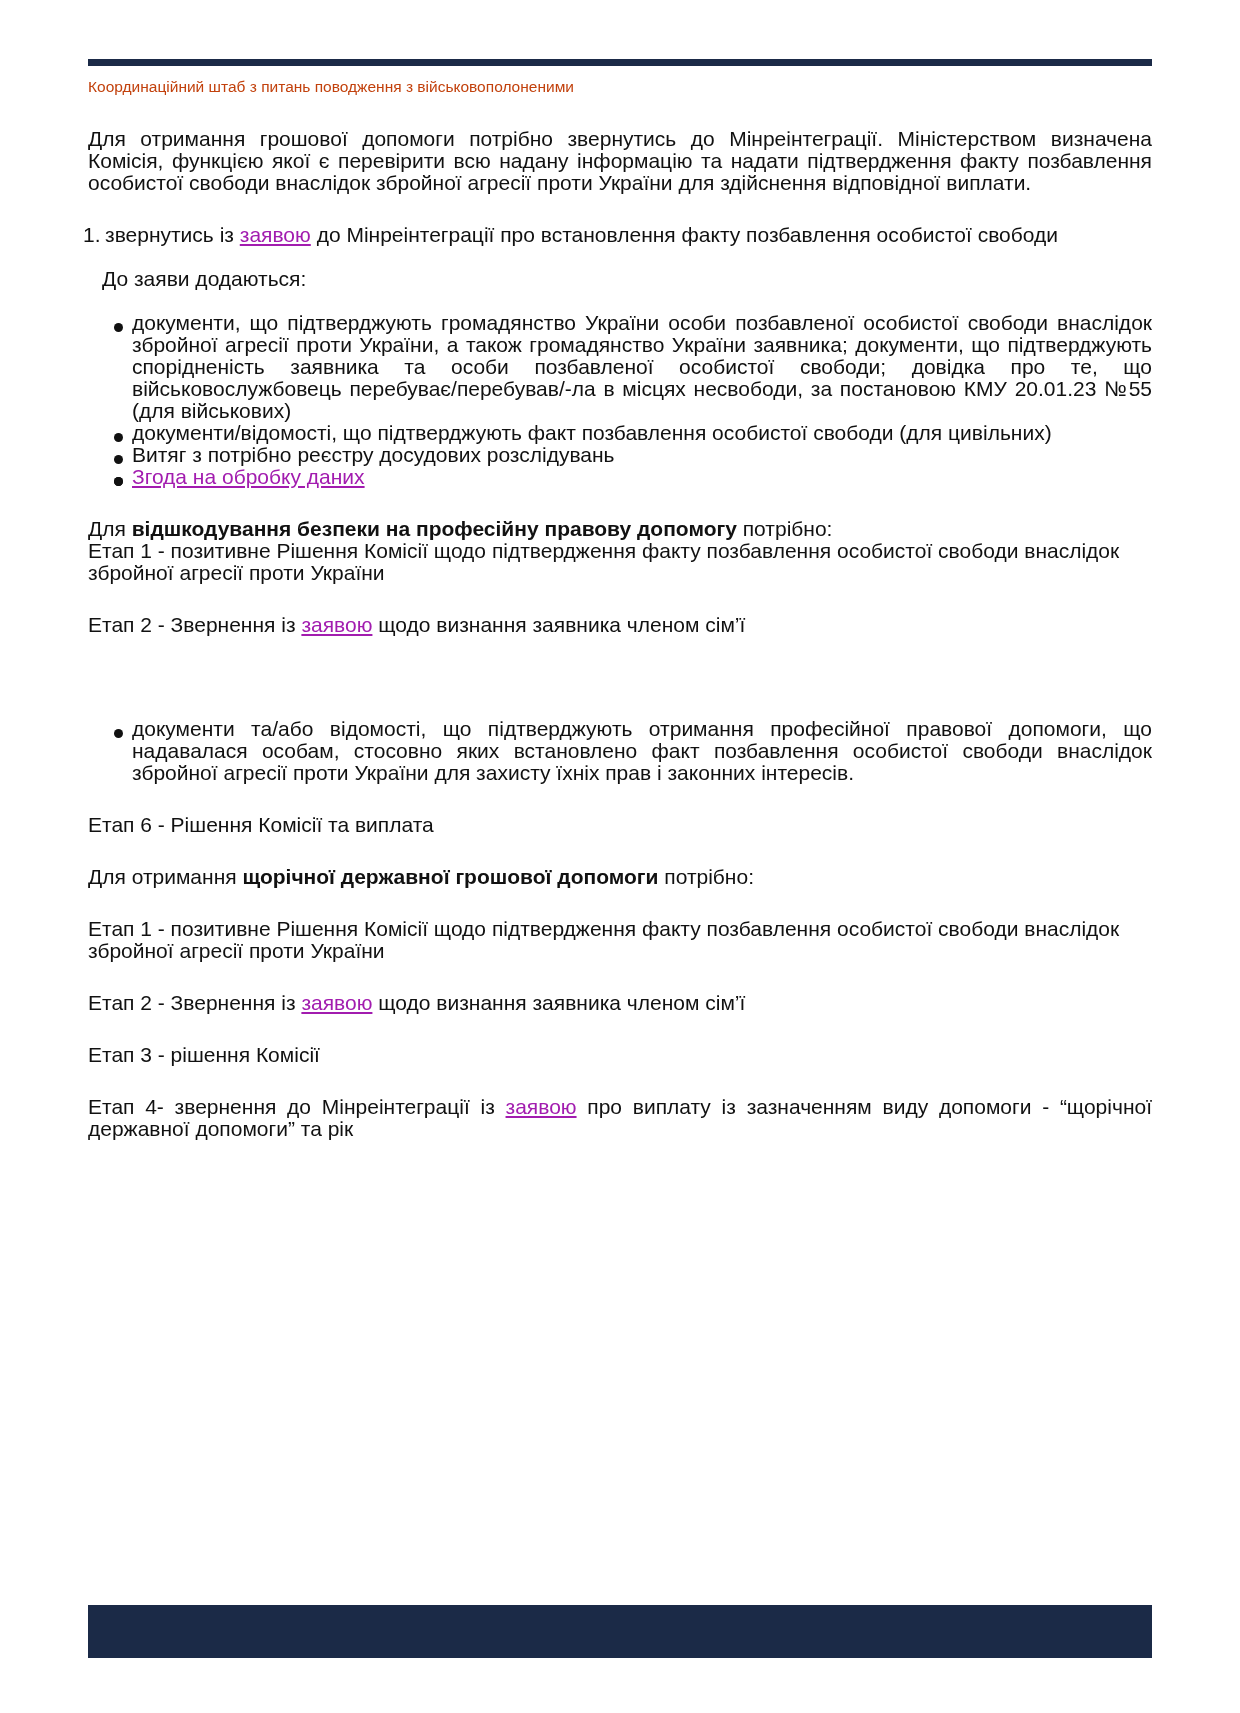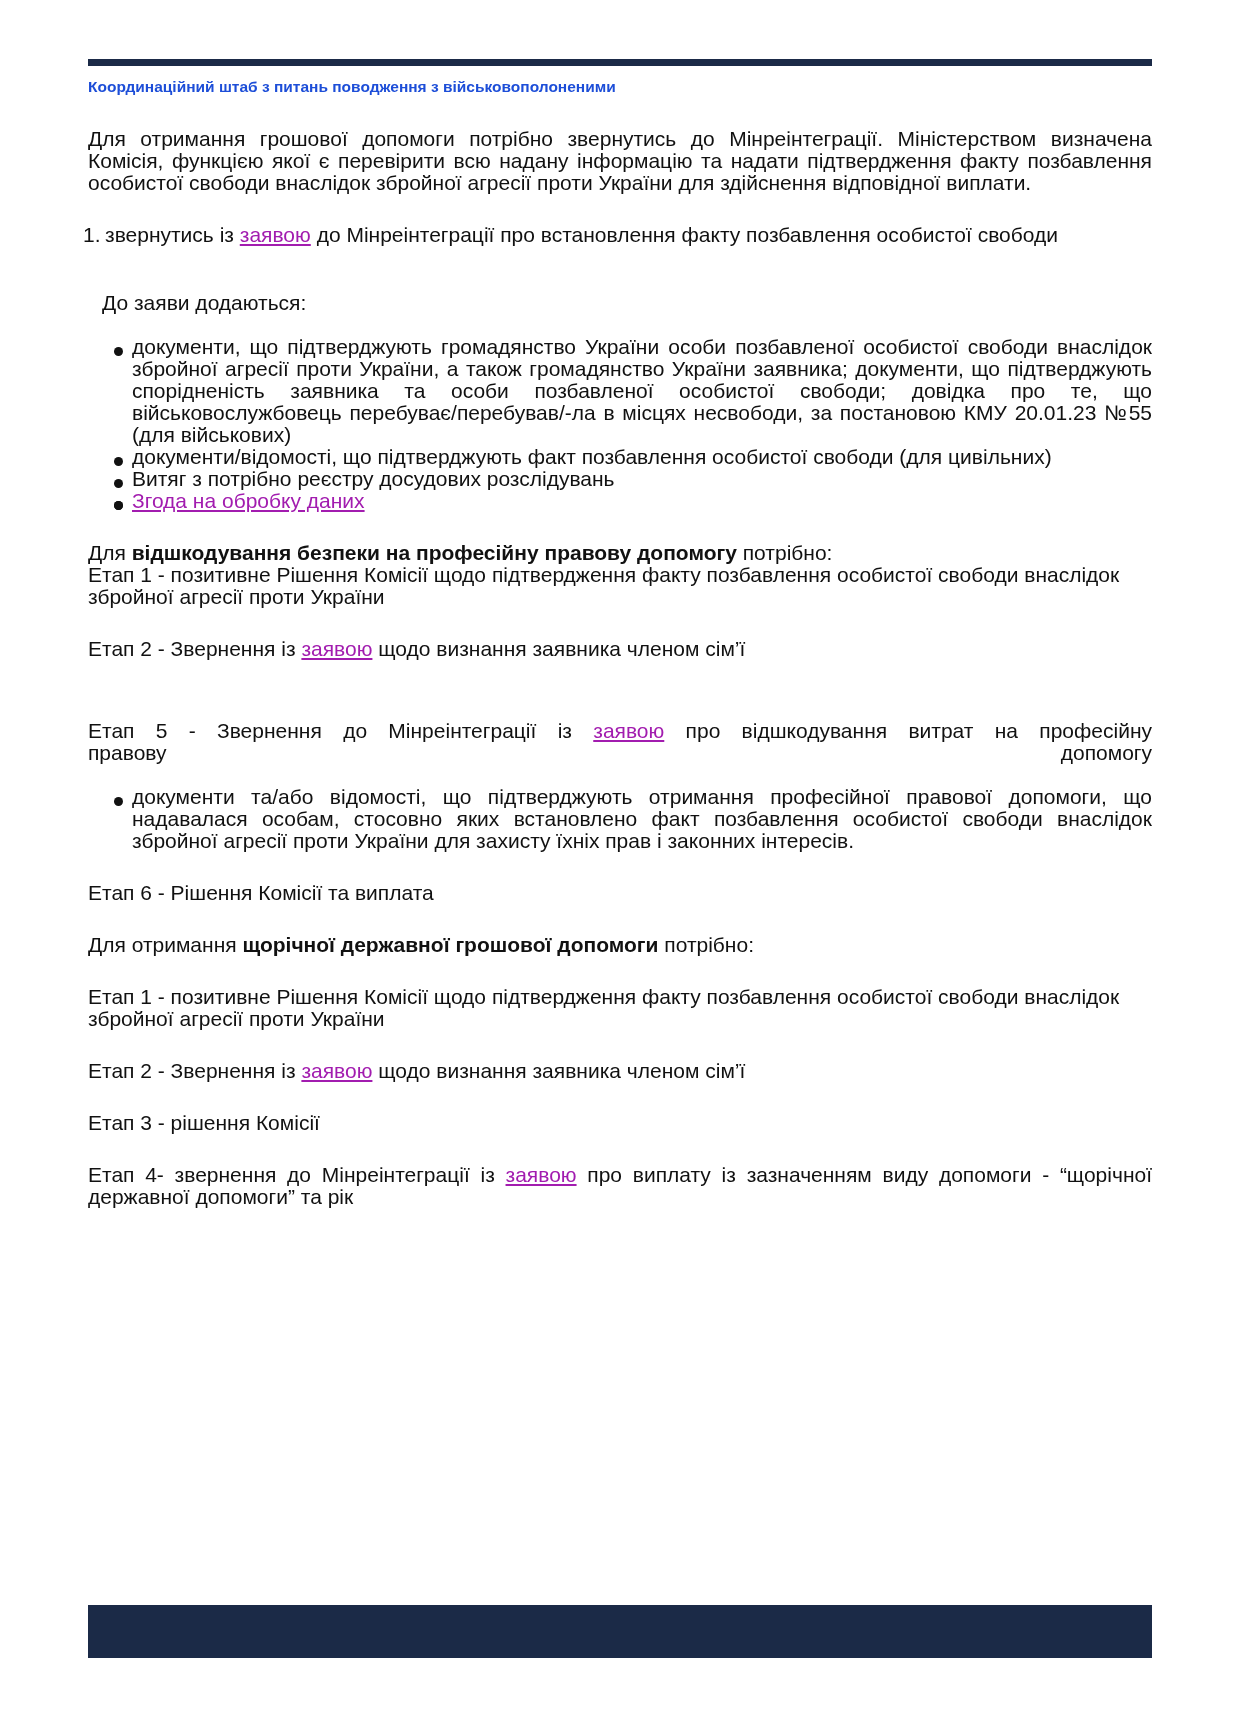--- a/index.html
+++ b/index.html
@@ -1,29 +1,29 @@
 <!DOCTYPE html>
 <html><head>
 <meta charset="utf-8">
 <style>
   html, body { margin: 0; padding: 0; background: #ffffff; }
   body { width: 1240px; height: 1713px; position: relative; overflow: hidden;
          font-family: "Liberation Sans", "DejaVu Sans", sans-serif; color: #111111; }
   .top-bar { position: absolute; left: 88px; top: 59px; width: 1064px; height: 7px; background: #1b2a47; }
-  .header-title { position: absolute; left: 88px; top: 78px; font-size: 15.5px; font-weight: bold; color: #1d4ed8; }
+  .header-title { position: absolute; left: 88px; top: 78px; font-size: 15.5px; font-weight: normal; color: #c2410c; }
   .content { position: absolute; left: 88px; top: 128px; width: 1064px; font-size: 21px; line-height: 22px; }
   .justify { text-align: justify; }
   p { margin: 0; }
   a.link { color: #a21caf; text-decoration: underline; }
   .gap-s { height: 22px; }
   .gap-m { height: 30px; }
   .num-item { display: flex; padding-left: 0; }
   .num-item .num { width: 22px; flex: none; margin-left: -5px; }
   .num-item .txt { flex: 1; text-align: justify; }
-  .sub-label { padding-left: 14px; margin-top: 24px; }
+  .sub-label { padding-left: 14px; }
   ul.bullets { list-style: none; margin: 0; padding: 0 0 0 24px; }
   ul.bullets li { position: relative; padding-left: 20px; text-align: justify; }
   ul.bullets li .dot { position: absolute; left: 2px; top: 11px; width: 9px; height: 9px; border-radius: 50%; background: #111; }
   .bottom-bar { position: absolute; left: 88px; top: 1605px; width: 1064px; height: 53px; background: #1b2a47; }
   .split { display: flex; justify-content: space-between; }
 </style>
 </head>
 <body>
 
 <div class="top-bar"></div>
@@ -52,27 +52,20 @@
   </ul>
 
   <div class="gap-m"></div>
 
   <p><span>Для </span><b>відшкодування безпеки на професійну правову допомогу</b><span> потрібно:</span></p>
   <p>Етап 1  - позитивне Рішення Комісії щодо підтвердження факту позбавлення особистої свободи внаслідок збройної агресії проти України</p>
   <div class="gap-m"></div>
   <p><span>Етап 2 - Звернення із </span><a class="link" href="#">заявою</a><span> щодо визнання заявника членом сім’ї</span></p>
   <div class="gap-m"></div>
   <div class="gap-m"></div>
-  <div>
-    <p class="justify" style="text-align-last: justify;"><span>Етап 5 - Звернення до Мінреінтеграції із </span><a class="link" href="#">заявою</a><span> про відшкодування витрат на професійну</span></p>
-    <div class="split">
-        <span>правову</span>
-        <span>допомогу</span>
-      </div>
-  </div>
   <div class="gap-s"></div>
   <ul class="bullets">
     <li><span class="dot"></span><span>документи та/або відомості, що підтверджують отримання професійної правової допомоги, що надавалася особам, стосовно яких встановлено факт позбавлення особистої свободи внаслідок збройної агресії проти України для захисту їхніх прав і законних інтересів.</span></li>
   </ul>
   <div class="gap-m"></div>
   <p>Етап 6 - Рішення Комісії та виплата</p>
 
   <div class="gap-m"></div>
   <p><span>Для отримання </span><b>щорічної державної грошової допомоги</b><span> потрібно:</span></p>
   <div class="gap-m"></div>

